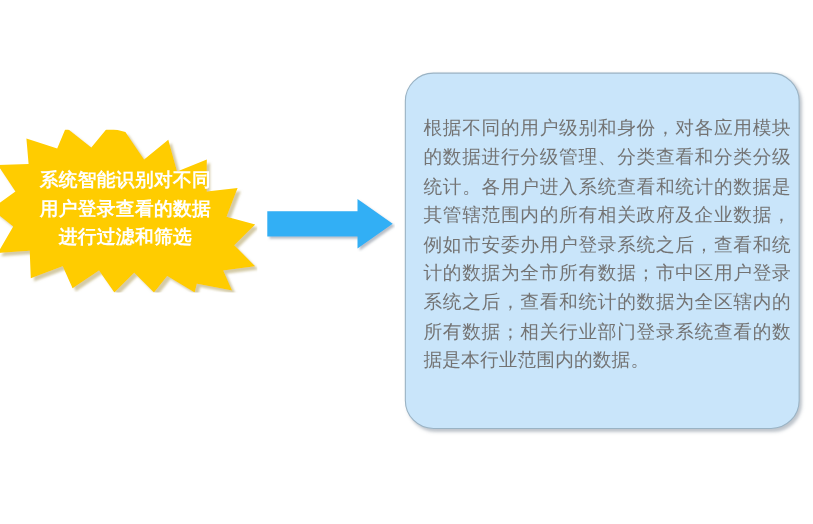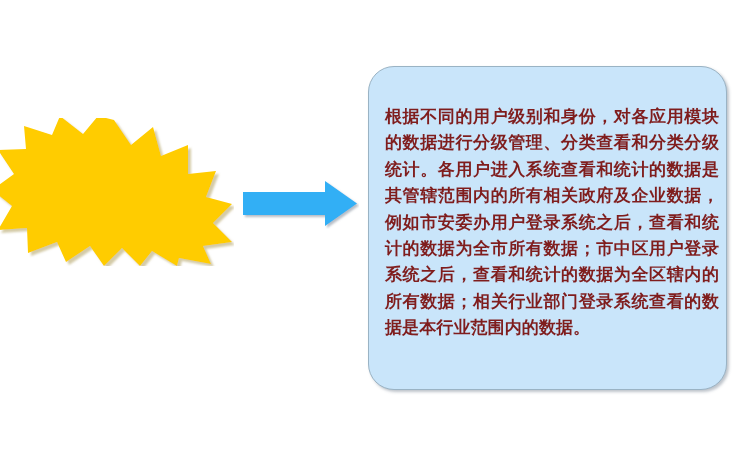--- a/index.html
+++ b/index.html
@@ -74,43 +74,46 @@
     border: 1px solid #9ab3c4;
     border-radius: 26px;
     box-sizing: border-box;
     box-shadow: 2px 2px 3px rgba(110, 125, 140, 0.45);
   }
   #info-box-text {
     position: absolute;
     left: 16px;
     top: 37px;
     width: 334px;
-    color: #7f1d1d;
+    color: #737373;
     font-size: 17px;
-    font-weight: bold;
+    font-weight: normal;
     line-height: 26.4px;
     letter-spacing: 0.1px;
     text-align: justify;
     text-justify: inter-ideograph;
   }
 </style>
 </head>
 <body>
 
 <div id="canvas">
 
   <div id="star-callout">
     <svg viewBox="0 0 240 148" xmlns="http://www.w3.org/2000/svg">
       <defs>
         <filter id="starShadow" x="-20%" y="-20%" width="150%" height="150%">
           <feDropShadow dx="3" dy="3" stdDeviation="1.2" flood-color="#b0a060" flood-opacity="0.55"></feDropShadow>
         </filter>
       </defs>
       <polygon points="120,2 137,27 159,9 167,38 194,27 194,56 222,53 212,79 238,86 219,105 238,124 209,128 217,146 185,140 183,148 158,133 146,148 128,130 110,148 96,128 72,144 63,124 34,135 33,110 4,112 18,88 -2,72 20,56 4,32 32,31 30,8 58,17 66,-2 89,16 104,-2" fill="#FFCC00" filter="url(#starShadow)"></polygon>
     </svg>
+    <div id="star-text">系统智能识别对不同
+用户登录查看的数据
+进行过滤和筛选</div>
   </div>
 
   <div id="arrow">
     <svg viewBox="0 0 118 50" xmlns="http://www.w3.org/2000/svg">
       <defs>
         <filter id="arrowShadow" x="-20%" y="-20%" width="150%" height="160%">
           <feDropShadow dx="2" dy="2" stdDeviation="1" flood-color="#6f7d8c" flood-opacity="0.5"></feDropShadow>
         </filter>
       </defs>
       <polygon points="2,13 84,13 84,2 116,24.5 84,47 84,36 2,36" fill="#33AFF5" filter="url(#arrowShadow)"></polygon>

